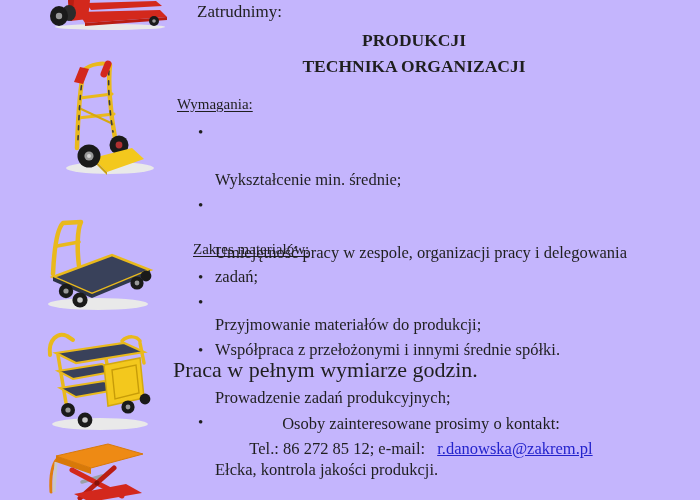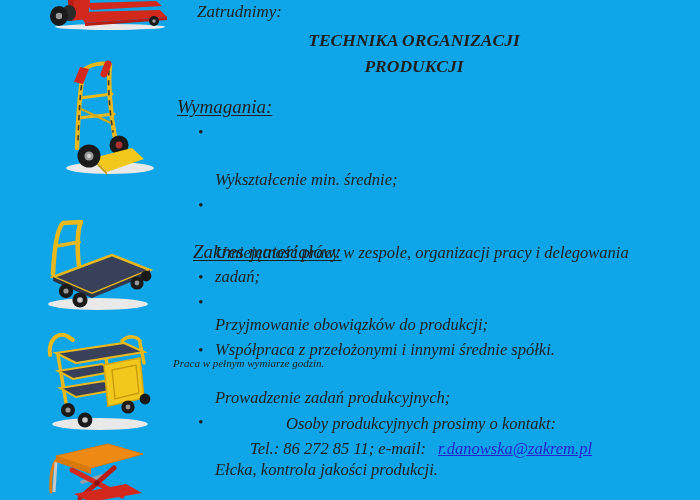--- a/index.html
+++ b/index.html
@@ -1,37 +1,37 @@
 <!DOCTYPE html>
 <html style="--text: #1f1f1f; --link-blue: #2323cc; --equipment-yellow: #e9b91c; --equipment-yellow-bright: #f3c81d; --equipment-red: #d3281c; --equipment-red-dark: #b91d12; --equipment-orange: #ee8a14; --deck-navy: #39415a; --deck-navy-dark: #2c3346; --wheel-black: #1a1a1a; --hub-grey: #999999; --shadow-grey: #e9e9e9;"><head>
 <meta charset="utf-8">
 <style>
   html,body{margin:0;padding:0;}
   body{
     width:700px;height:500px;overflow:hidden;background:#ffffff;
     font-family:"Liberation Serif","DejaVu Serif",serif;
     color:var(--text,#1f1f1f);
   }
-  .page{position:relative;width:700px;height:500px;background:#0ea5e9;font-style:italic;}
+  .page{position:relative;width:700px;height:500px;background:#c4b5fd;}
 
   
   .abs{position:absolute;}
   .intro{left:197px;top:2px;font-size:17px;}
   .title-block{left:168px;top:27px;width:492px;text-align:center;
                font-weight:bold;font-size:17.5px;line-height:26px;}
-  .section-heading{font-size:19px;text-decoration:underline;text-underline-offset:2px;}
+  .section-heading{font-size:15px;text-decoration:underline;text-underline-offset:2px;}
   .req-heading{left:177px;top:96px;}
   .duties-heading{left:193px;top:241px;}
   .list{left:198px;font-size:16.5px;line-height:24.5px;}
   .req-list{top:120px;}
   .duties-list{top:265px;}
   .li{display:flex;}
   .bullet{width:17px;flex:0 0 17px;font-size:15px;}
   .li-text{width:445px;margin-top:48px;}
-  .note{left:173px;top:357px;font-size:11px;text-align:center;}
+  .note{left:173px;top:357px;font-size:22px;text-align:center;}
   .contact{left:170px;top:412px;width:502px;text-align:center;
            font-size:16.5px;line-height:24.5px;}
   .email{color:var(--link-blue,#2323cc);text-decoration:underline;cursor:pointer;margin-left:8px;}
 
   
   .img{position:absolute;overflow:hidden;}
   .img svg{display:block;}
   .img-pallet-jack{left:38px;top:0;width:130px;height:30px;}
   .img-hand-truck{left:58px;top:56px;width:125px;height:122px;}
   .img-platform-cart{left:36px;top:206px;width:125px;height:108px;}
@@ -139,22 +139,22 @@
       <path d="M28,32 L78,58" fill="none" style="stroke:var(--equipment-red)" stroke-width="5" stroke-linecap="round"></path>
       <path d="M70,30 L36,60" fill="none" style="stroke:var(--equipment-red-dark)" stroke-width="5" stroke-linecap="round"></path>
       <circle cx="53" cy="45" r="2.6" fill="#8a1208"></circle>
       <polygon points="30,56 82,46 98,55 46,64" style="fill:var(--equipment-red)"></polygon>
     </svg>
   </div>
 
   <div class="abs intro">Zatrudnimy:</div>
 
   <div class="abs title-block">
+    <div>PRODUKCJI</div>
     <div>TECHNIKA ORGANIZACJI</div>
-    <div>PRODUKCJI</div>
   </div>
 
   <div class="abs section-heading req-heading">Wymagania:</div>
 
   <div class="abs list req-list">
     <div class="li">
       <span class="bullet">•</span>
       <span class="li-text">Wykształcenie min. średnie;</span>
     </div>
     <div class="li">
@@ -165,32 +165,32 @@
       <span class="bullet">•</span>
       <span class="li-text">Współpraca z przełożonymi i innymi średnie spółki.</span>
     </div>
   </div>
 
   <div class="abs section-heading duties-heading">Zakres materiałów:</div>
 
   <div class="abs list duties-list">
     <div class="li">
       <span class="bullet">•</span>
-      <span class="li-text">Przyjmowanie obowiązków do produkcji;</span>
+      <span class="li-text">Przyjmowanie materiałów do produkcji;</span>
     </div>
     <div class="li">
       <span class="bullet">•</span>
       <span class="li-text">Prowadzenie zadań produkcyjnych;</span>
     </div>
     <div class="li">
       <span class="bullet">•</span>
       <span class="li-text">Ełcka, kontrola jakości produkcji.</span>
     </div>
   </div>
 
   <div class="abs note">Praca w pełnym wymiarze godzin.</div>
 
   <div class="abs contact">
-    <div>Osoby produkcyjnych prosimy o kontakt:</div>
-    <div><span>Tel.: 86 272 85 11; e-mail: </span><a class="email">r.danowska@zakrem.pl</a></div>
+    <div>Osoby zainteresowane prosimy o kontakt:</div>
+    <div><span>Tel.: 86 272 85 12; e-mail: </span><a class="email">r.danowska@zakrem.pl</a></div>
   </div>
 
 </div>
 
 </body></html>

